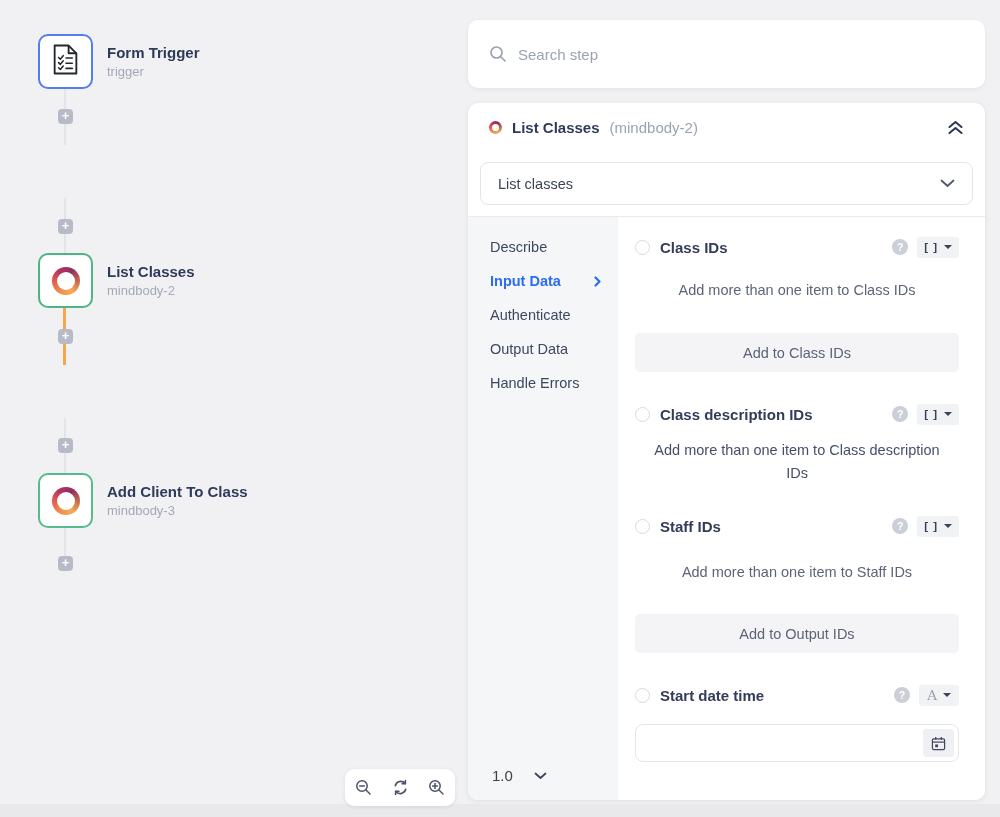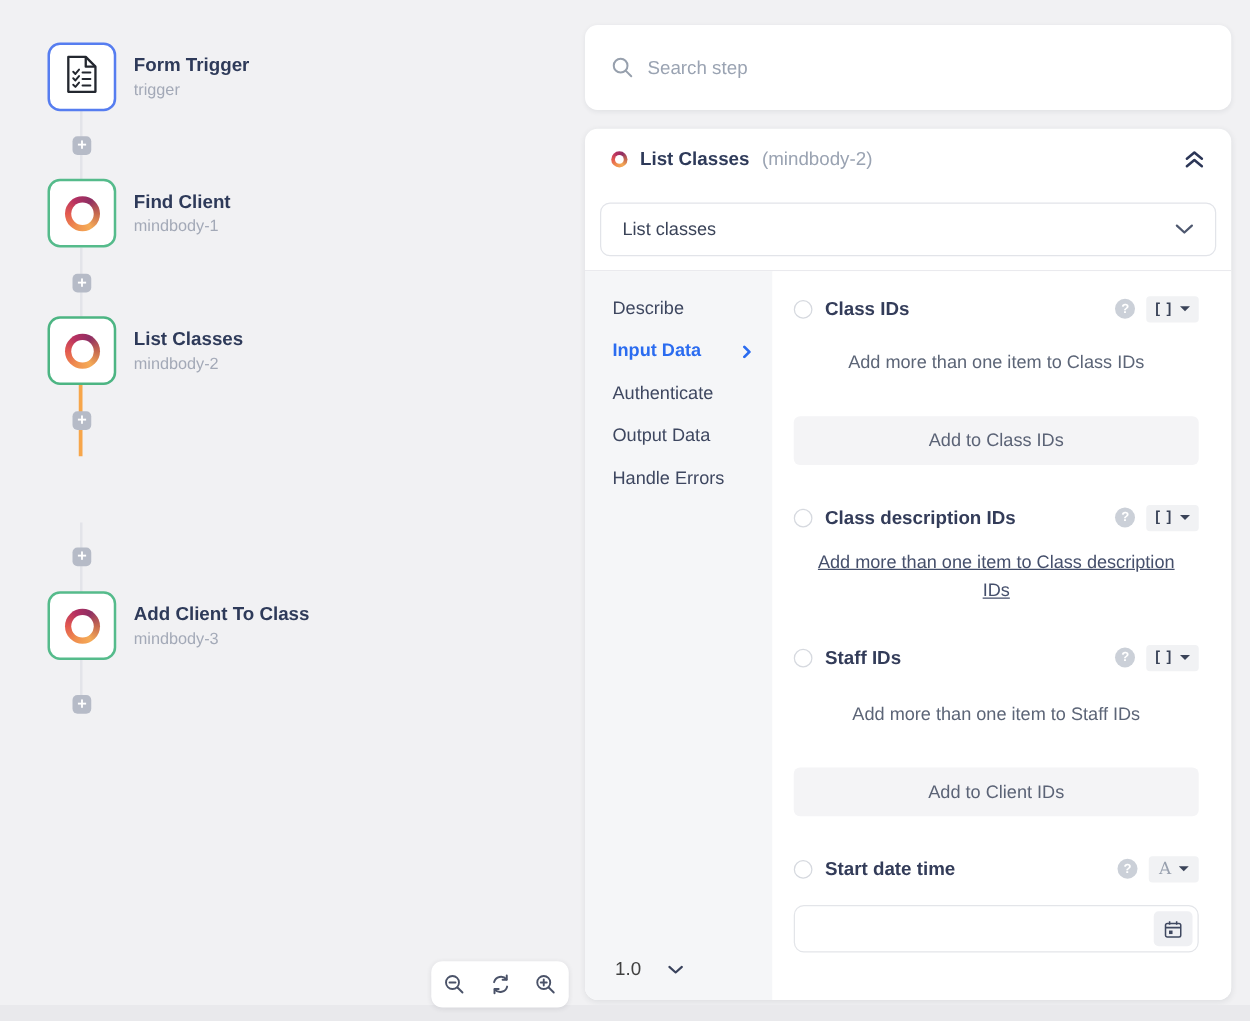--- a/index.html
+++ b/index.html
@@ -66,21 +66,21 @@
   .f-label { font-size:15px; font-weight:700; color:#333c59; }
   .f-right { margin-left:auto; display:flex; align-items:center; gap:9px; }
   .help { width:16px; height:16px; border-radius:50%; background:#cbd0d8; color:#fff; font-size:10.5px; font-weight:700;
           display:flex; align-items:center; justify-content:center; cursor:pointer; }
   .type-badge { height:21px; min-width:40px; padding:0 7px; background:#f1f2f4; border-radius:3px;
                 display:flex; align-items:center; justify-content:center; gap:6px; cursor:pointer; border:none; }
   .type-badge .t { font-size:11.5px; font-weight:600; color:#3a4358; letter-spacing:1px; }
   .type-badge.string .t { font-family:"DejaVu Serif", serif; font-size:13.5px; font-weight:400; color:#98a0ae; letter-spacing:0; }
   .tri { width:0; height:0; border-left:4px solid transparent; border-right:4px solid transparent; border-top:4.5px solid #3a4358; }
   .helper { text-align:center; font-size:14.5px; color:#5c6577; line-height:20px; }
-  .helper.link { color:#454f6b; text-decoration:underline; line-height:23px; max-width:310px; margin-left:auto; margin-right:auto; cursor:pointer; }
+  .helper.link { color:#454f6b; line-height:23px; max-width:310px; margin-left:auto; margin-right:auto; cursor:pointer; }
   .add-btn { display:block; width:100%; height:39px; background:#f4f4f6; border:none; border-radius:5px;
              font-size:14.5px; color:#5b6376; font-family:"Liberation Sans",sans-serif; cursor:pointer; }
   .mt18{margin-top:18px}.mt21{margin-top:21px}.mt33{margin-top:33px}.mt30{margin-top:30px}.mt13{margin-top:13px}
   .mt17{margin-top:17px}.mt29{margin-top:29px}.mt24{margin-top:24px}.mt32{margin-top:32px}
   .input-wrap { position:relative; height:38px; }
   .input-wrap input { width:100%; height:38px; border:1px solid #e3e5e9; border-radius:8px; padding:0 44px 0 14px;
                       font-size:14.5px; color:#333c59; outline:none; font-family:"Liberation Sans",sans-serif; }
   .cal-btn { position:absolute; right:5px; top:5px; width:31px; height:28px; background:#eff0f3; border:none; border-radius:4px;
              display:flex; align-items:center; justify-content:center; cursor:pointer; }
 </style>
@@ -118,29 +118,20 @@
             </g>
           </svg>
         </span>
       </div>
       <div class="node-labels">
         <div class="node-title">Form Trigger</div>
         <div class="node-sub">trigger</div>
       </div>
     </div>
 
-    <div class="node-row" style="top:143px">
-      <div class="node-box b-green">
-        <span class="ring ring-lg"></span>
-      </div>
-      <div class="node-labels">
-        <div class="node-title">Find Client</div>
-        <div class="node-sub">mindbody-1</div>
-      </div>
-    </div>
 
     <div class="node-row" style="top:253px">
       <div class="node-box b-green-sel">
         <span class="ring ring-lg"></span>
       </div>
       <div class="node-labels">
         <div class="node-title">List Classes</div>
         <div class="node-sub">mindbody-2</div>
       </div>
     </div>
@@ -287,21 +278,21 @@
             <span class="f-label">Staff IDs</span>
             <span class="f-right">
               <span class="help">?</span>
               <button class="type-badge">
                 <span class="t">[ ]</span>
                 <span class="tri"></span>
               </button>
             </span>
           </div>
           <div class="helper mt24">Add more than one item to Staff IDs</div>
-          <button class="add-btn mt32">Add to Client IDs</button>
+          <button class="add-btn mt32">Add to Output IDs</button>
 
           <div class="f-row mt30">
             <span class="radio"></span>
             <span class="f-label">Start date time</span>
             <span class="f-right">
               <span class="help">?</span>
               <button class="type-badge string">
                 <span class="t">A</span>
                 <span class="tri"></span>
               </button>

